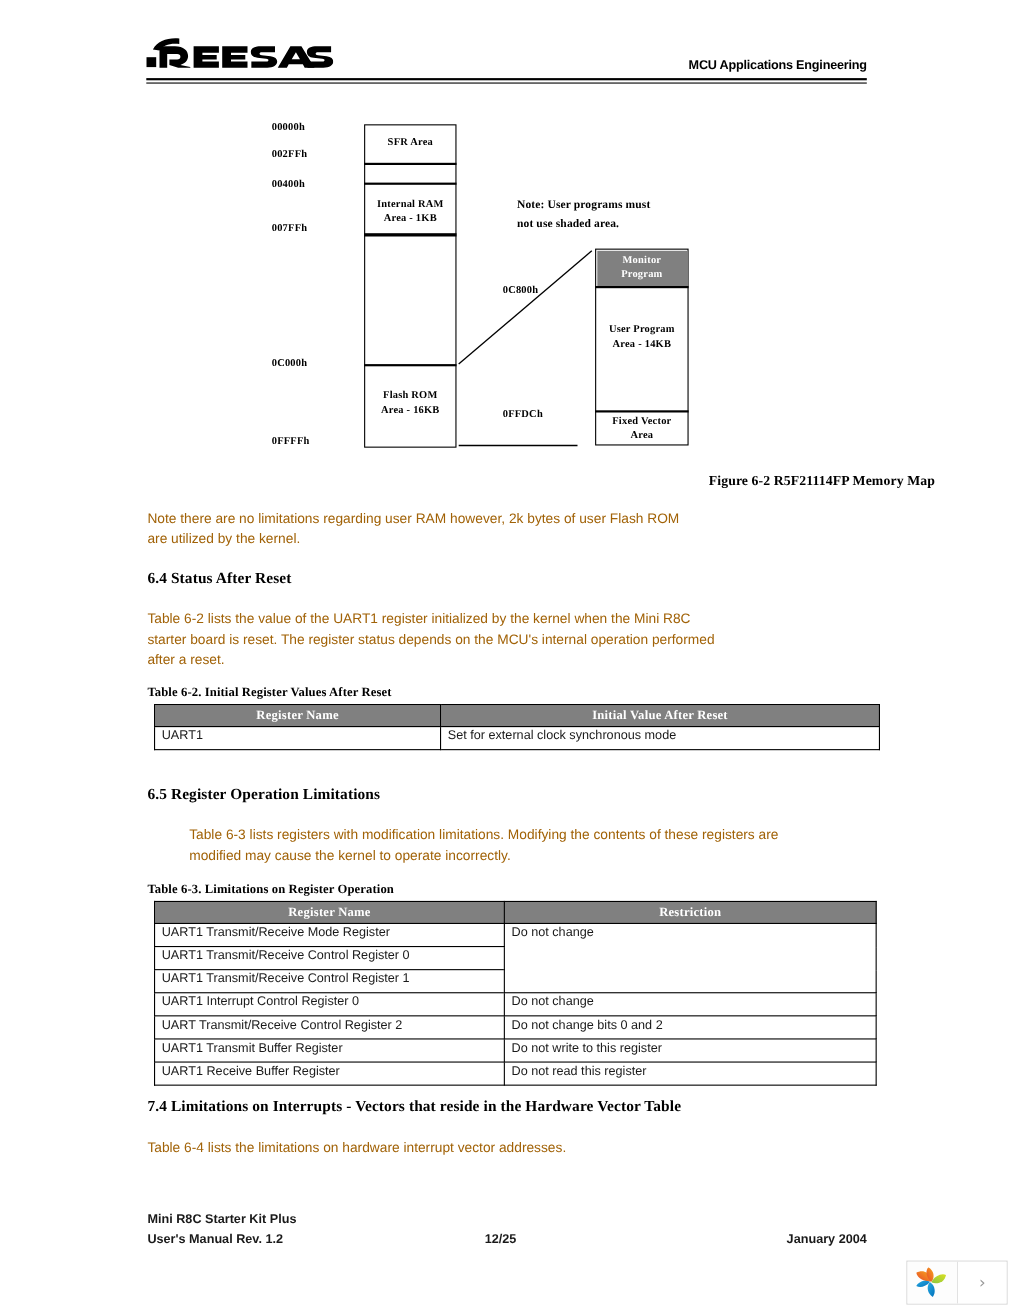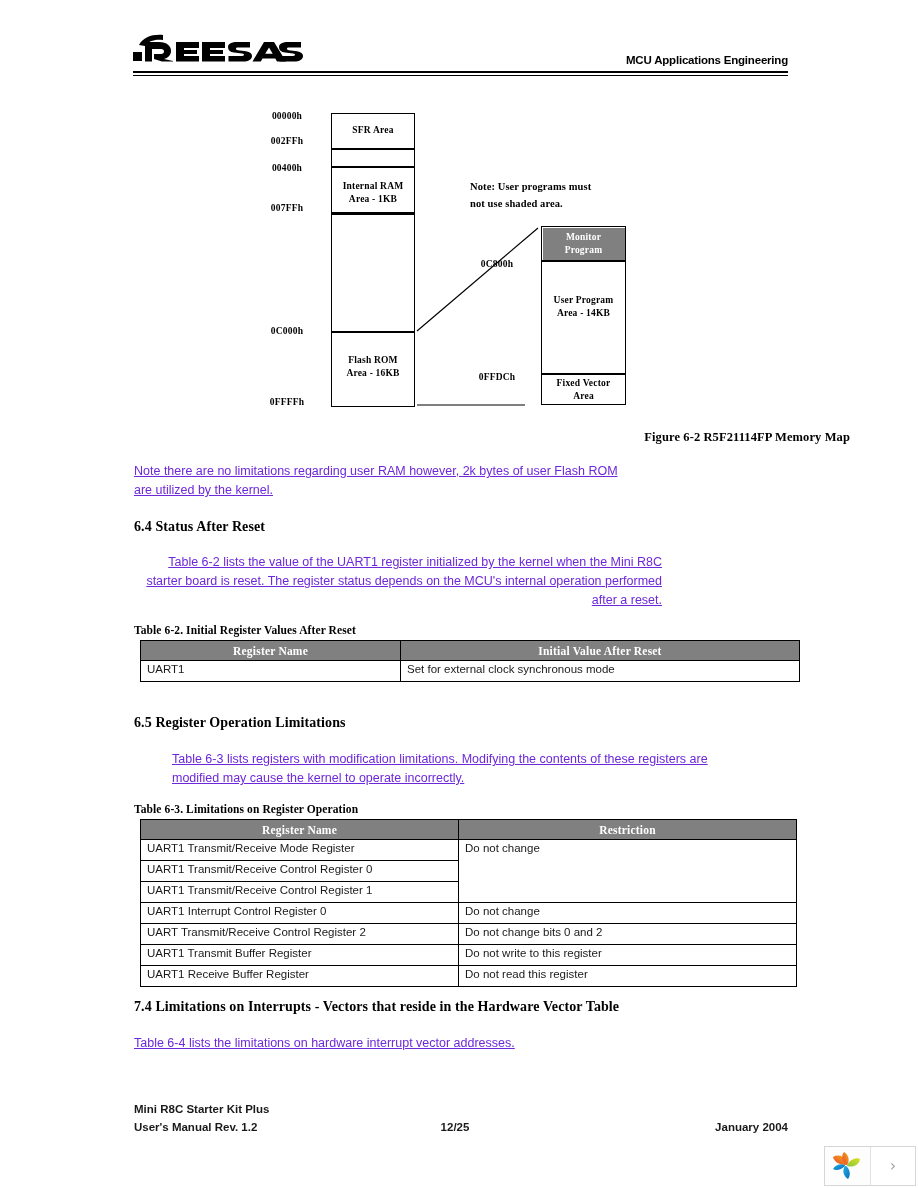--- a/index.html
+++ b/index.html
@@ -73,21 +73,21 @@
     position: absolute;
     text-align: center;
     font-family: "Liberation Serif", serif;
     font-size: 9.5px;
     font-weight: bold;
     line-height: 13px;
     letter-spacing: 0.2px;
   }
   .mm-addr {
     position: absolute;
-    text-align: center;
+    text-align: left;
     font-family: "Liberation Serif", serif;
     font-size: 9.5px;
     font-weight: bold;
     letter-spacing: 0.2px;
     white-space: nowrap;
   }
   .mm-note {
     position: absolute;
     font-family: "Liberation Serif", serif;
     font-size: 10.5px;
@@ -109,22 +109,21 @@
     font-size: 12.5px;
     font-weight: bold;
     letter-spacing: 0.1px;
   }
 
   
   .body-text {
     position: absolute;
     font-size: 12.5px;
     line-height: 19px;
-    color: #6d28d9;
-    text-decoration: underline;
+    color: #a16207;
   }
   .sec-head {
     position: absolute;
     font-family: "Liberation Serif", serif;
     font-size: 14px;
     font-weight: bold;
     letter-spacing: 0.1px;
     white-space: nowrap;
   }
   .tbl-cap {
@@ -289,21 +288,21 @@
 
     <div class="mm-addr" style="left:457px; top:259px; width:80px;">0C800h</div>
     <div class="mm-addr" style="left:457px; top:372px; width:80px;">0FFDCh</div>
   </div>
 
   <div class="fig-caption">Figure 6-2 R5F21114FP Memory Map</div>
 
   <div class="body-text" style="left:134px; top:462px; width:505px;">Note there are no limitations regarding user RAM however, 2k bytes of user Flash ROM are utilized by the kernel.</div>
 
   <div class="sec-head" style="left:134px; top:519px;">6.4 Status After Reset</div>
-  <div class="body-text" style="left:134px; top:553px; width:528px;text-align:right;">Table 6-2 lists the value of the UART1 register initialized by the kernel when the Mini R8C starter board is reset. The register status depends on the MCU's internal operation performed after a reset.</div>
+  <div class="body-text" style="left:134px; top:553px; width:528px;">Table 6-2 lists the value of the UART1 register initialized by the kernel when the Mini R8C starter board is reset. The register status depends on the MCU's internal operation performed after a reset.</div>
 
   <div class="tbl-cap" style="left:134px; top:624px;">Table 6-2.  Initial Register Values After Reset</div>
 
   <table class="doc-table" style="left:140px; top:640px; width:659px;">
     <colgroup>
         <col style="width:260px">
         <col style="width:399px">
       </colgroup>
     <thead>
       <tr>

